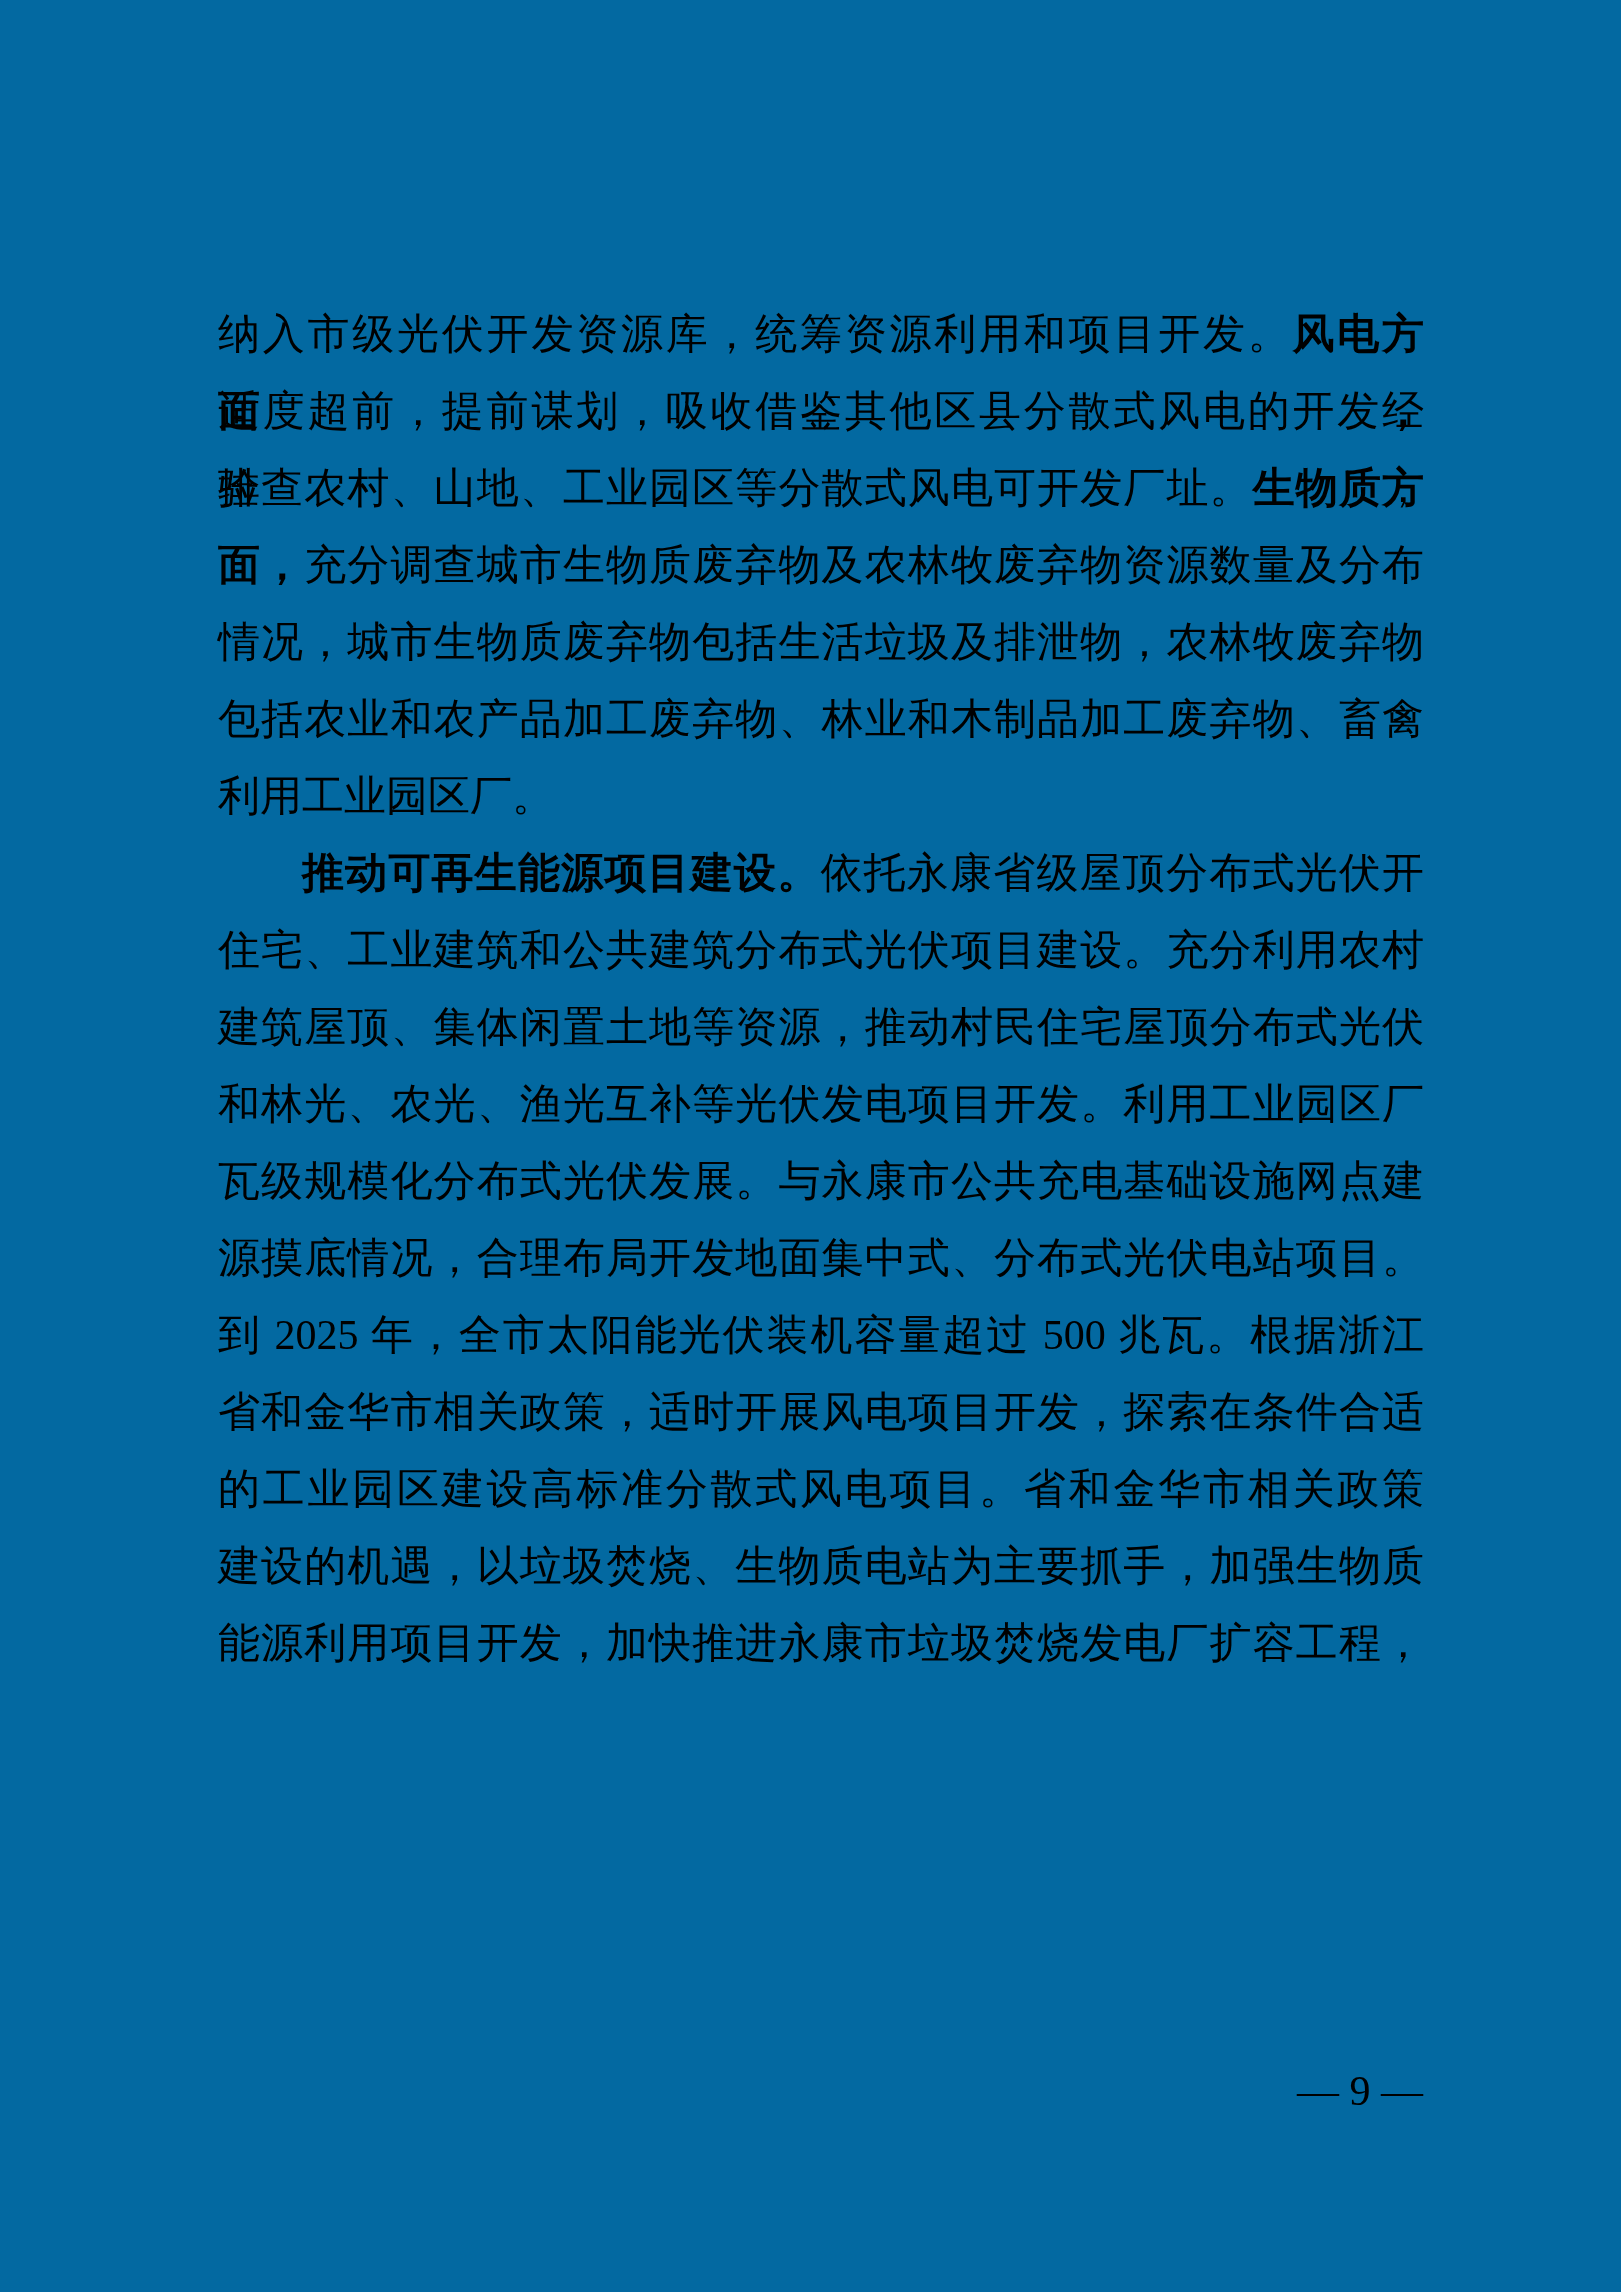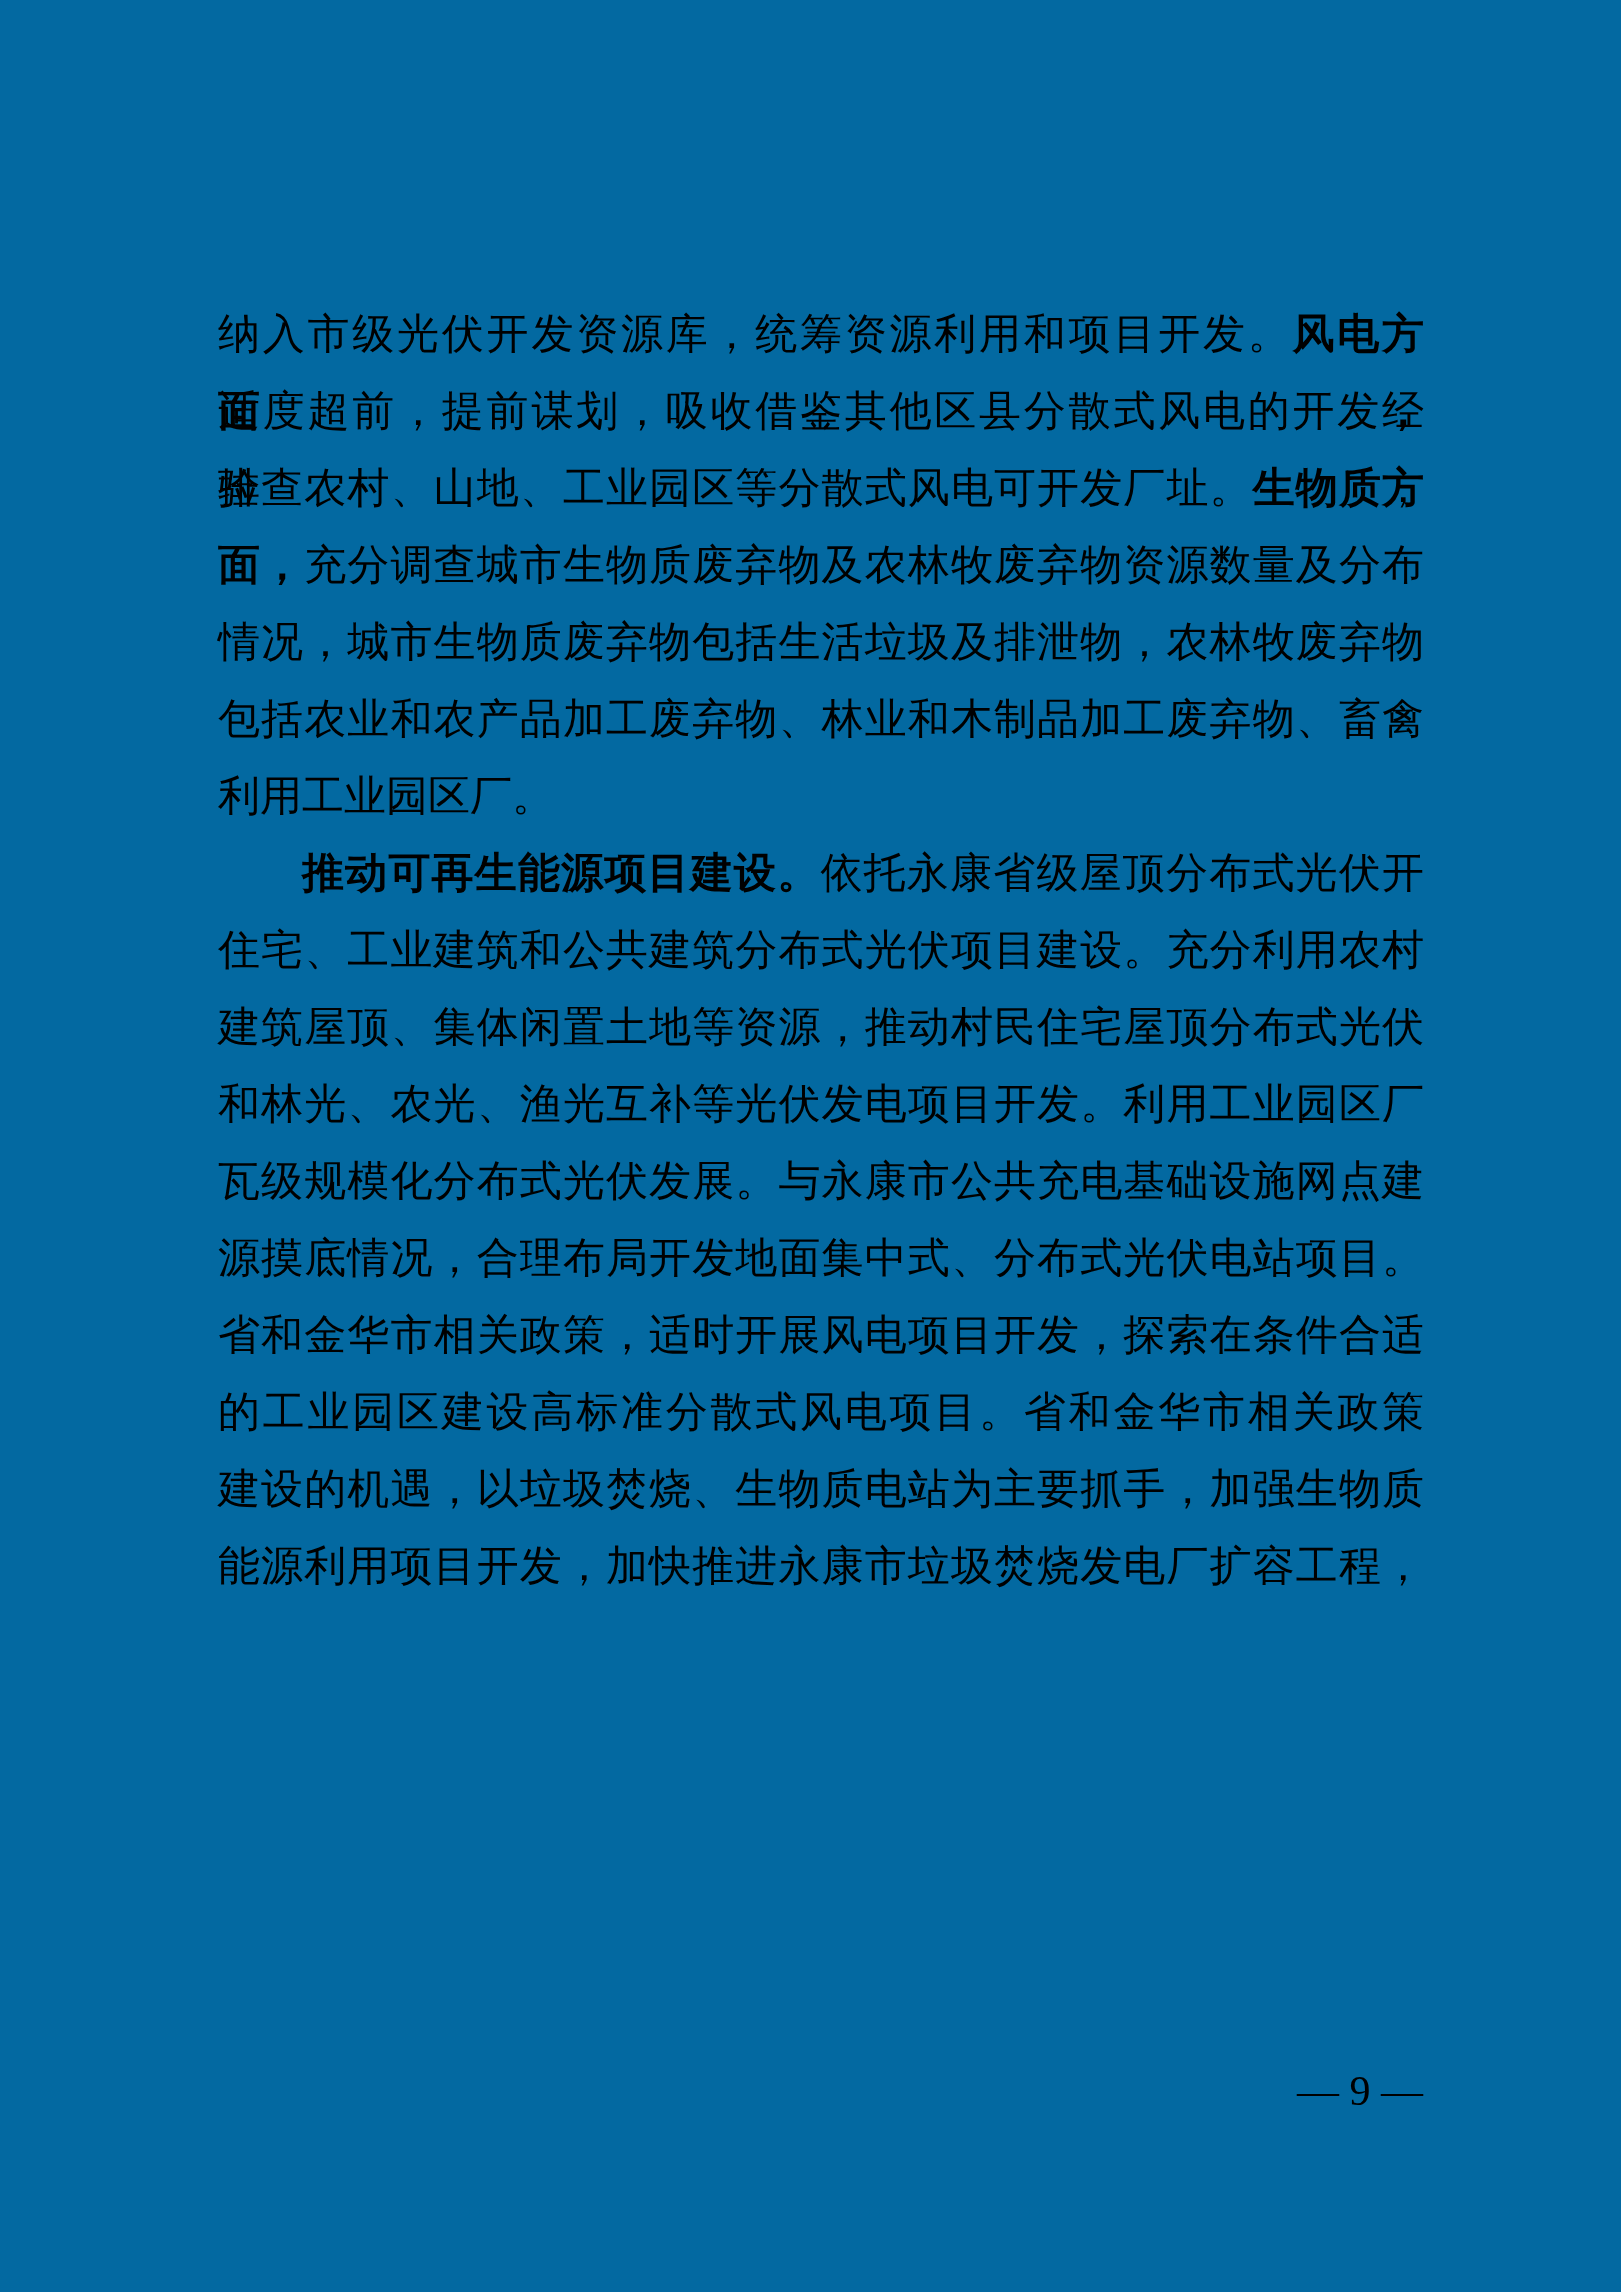--- a/index.html
+++ b/index.html
@@ -59,20 +59,21 @@
       <div class="line"><span class="seg bold">面，</span><span class="seg">充分调查城市生物质废弃物及农林牧废弃物资源数量及分布</span></div>
       <div class="line"><span class="seg">情况，城市生物质废弃物包括生活垃圾及排泄物，农林牧废弃物</span></div>
       <div class="line"><span class="seg">包括农业和农产品加工废弃物、林业和木制品加工废弃物、畜禽</span></div>
       <div class="line no-stretch"><span class="seg">利用工业园区厂。</span></div>
       <div class="line" style="text-indent: 2em;"><span class="seg bold">推动可再生能源项目建设。</span><span class="seg">依托永康省级屋顶分布式光伏开</span></div>
       <div class="line"><span class="seg">住宅、工业建筑和公共建筑分布式光伏项目建设。充分利用农村</span></div>
       <div class="line"><span class="seg">建筑屋顶、集体闲置土地等资源，推动村民住宅屋顶分布式光伏</span></div>
       <div class="line"><span class="seg">和林光、农光、渔光互补等光伏发电项目开发。利用工业园区厂</span></div>
       <div class="line"><span class="seg">瓦级规模化分布式光伏发展。与永康市公共充电基础设施网点建</span></div>
       <div class="line"><span class="seg">源摸底情况，合理布局开发地面集中式、分布式光伏电站项目。</span></div>
+      <div class="line"><span class="seg">到 2025 年，全市太阳能光伏装机容量超过 500 兆瓦。根据浙江</span></div>
       <div class="line"><span class="seg">省和金华市相关政策，适时开展风电项目开发，探索在条件合适</span></div>
       <div class="line"><span class="seg">的工业园区建设高标准分散式风电项目。省和金华市相关政策</span></div>
       <div class="line"><span class="seg">建设的机遇，以垃圾焚烧、生物质电站为主要抓手，加强生物质</span></div>
       <div class="line"><span class="seg">能源利用项目开发，加快推进永康市垃圾焚烧发电厂扩容工程，</span></div>
     </div>
   <div class="page-footer">— 9 —</div>
 </div>
 
 
 </body></html>

